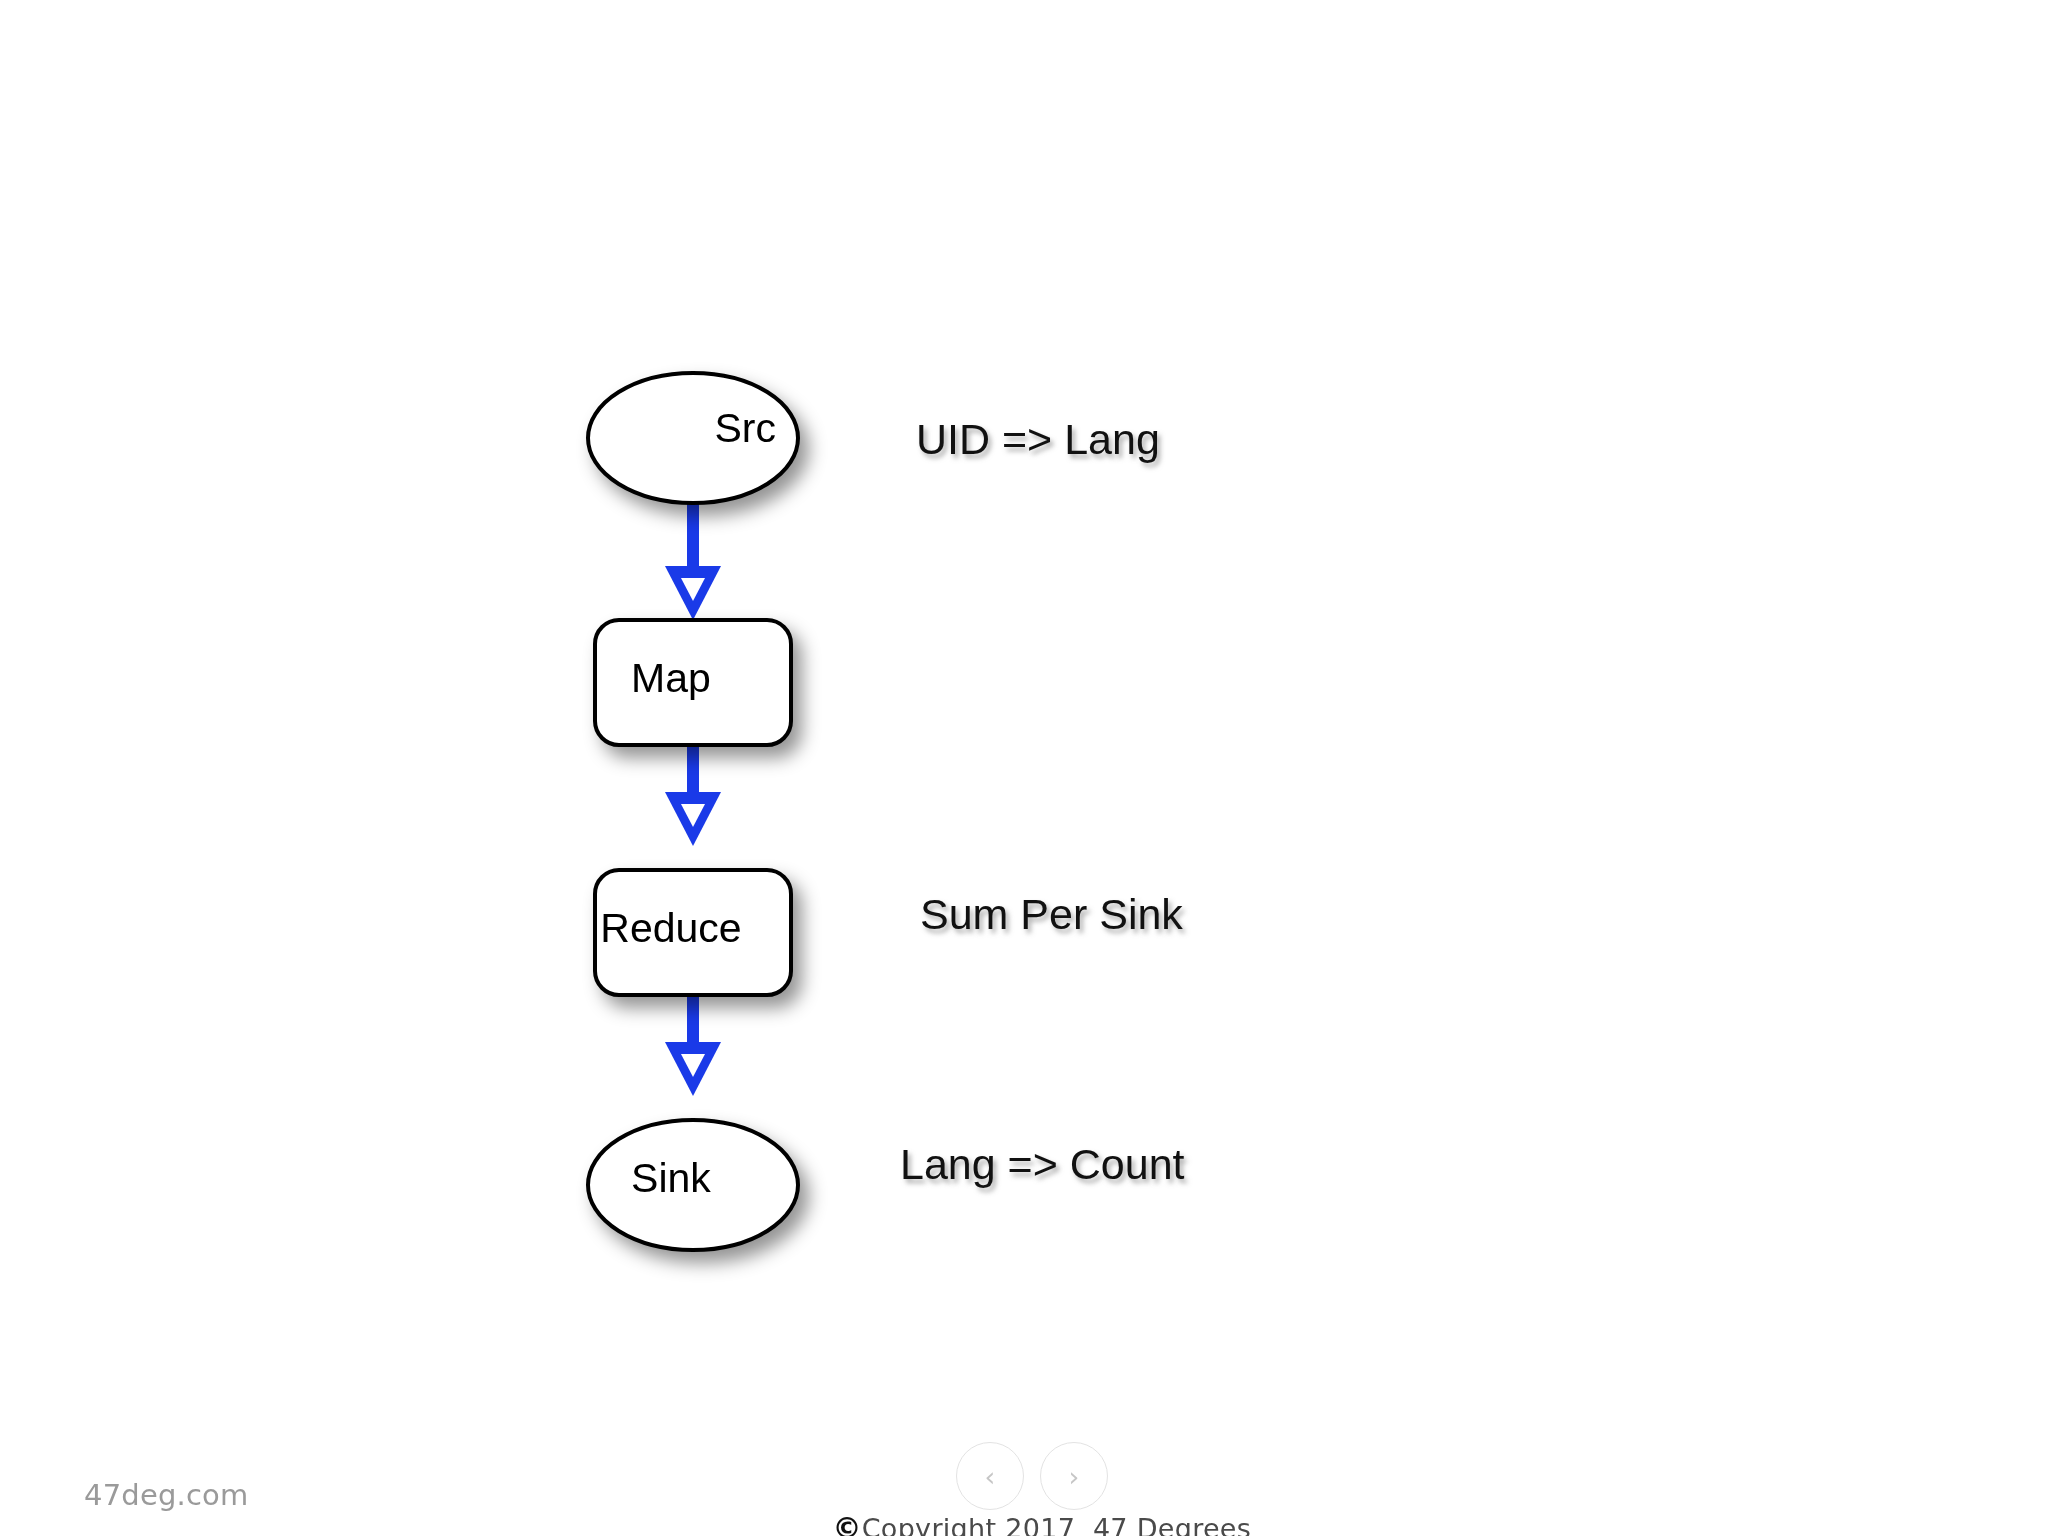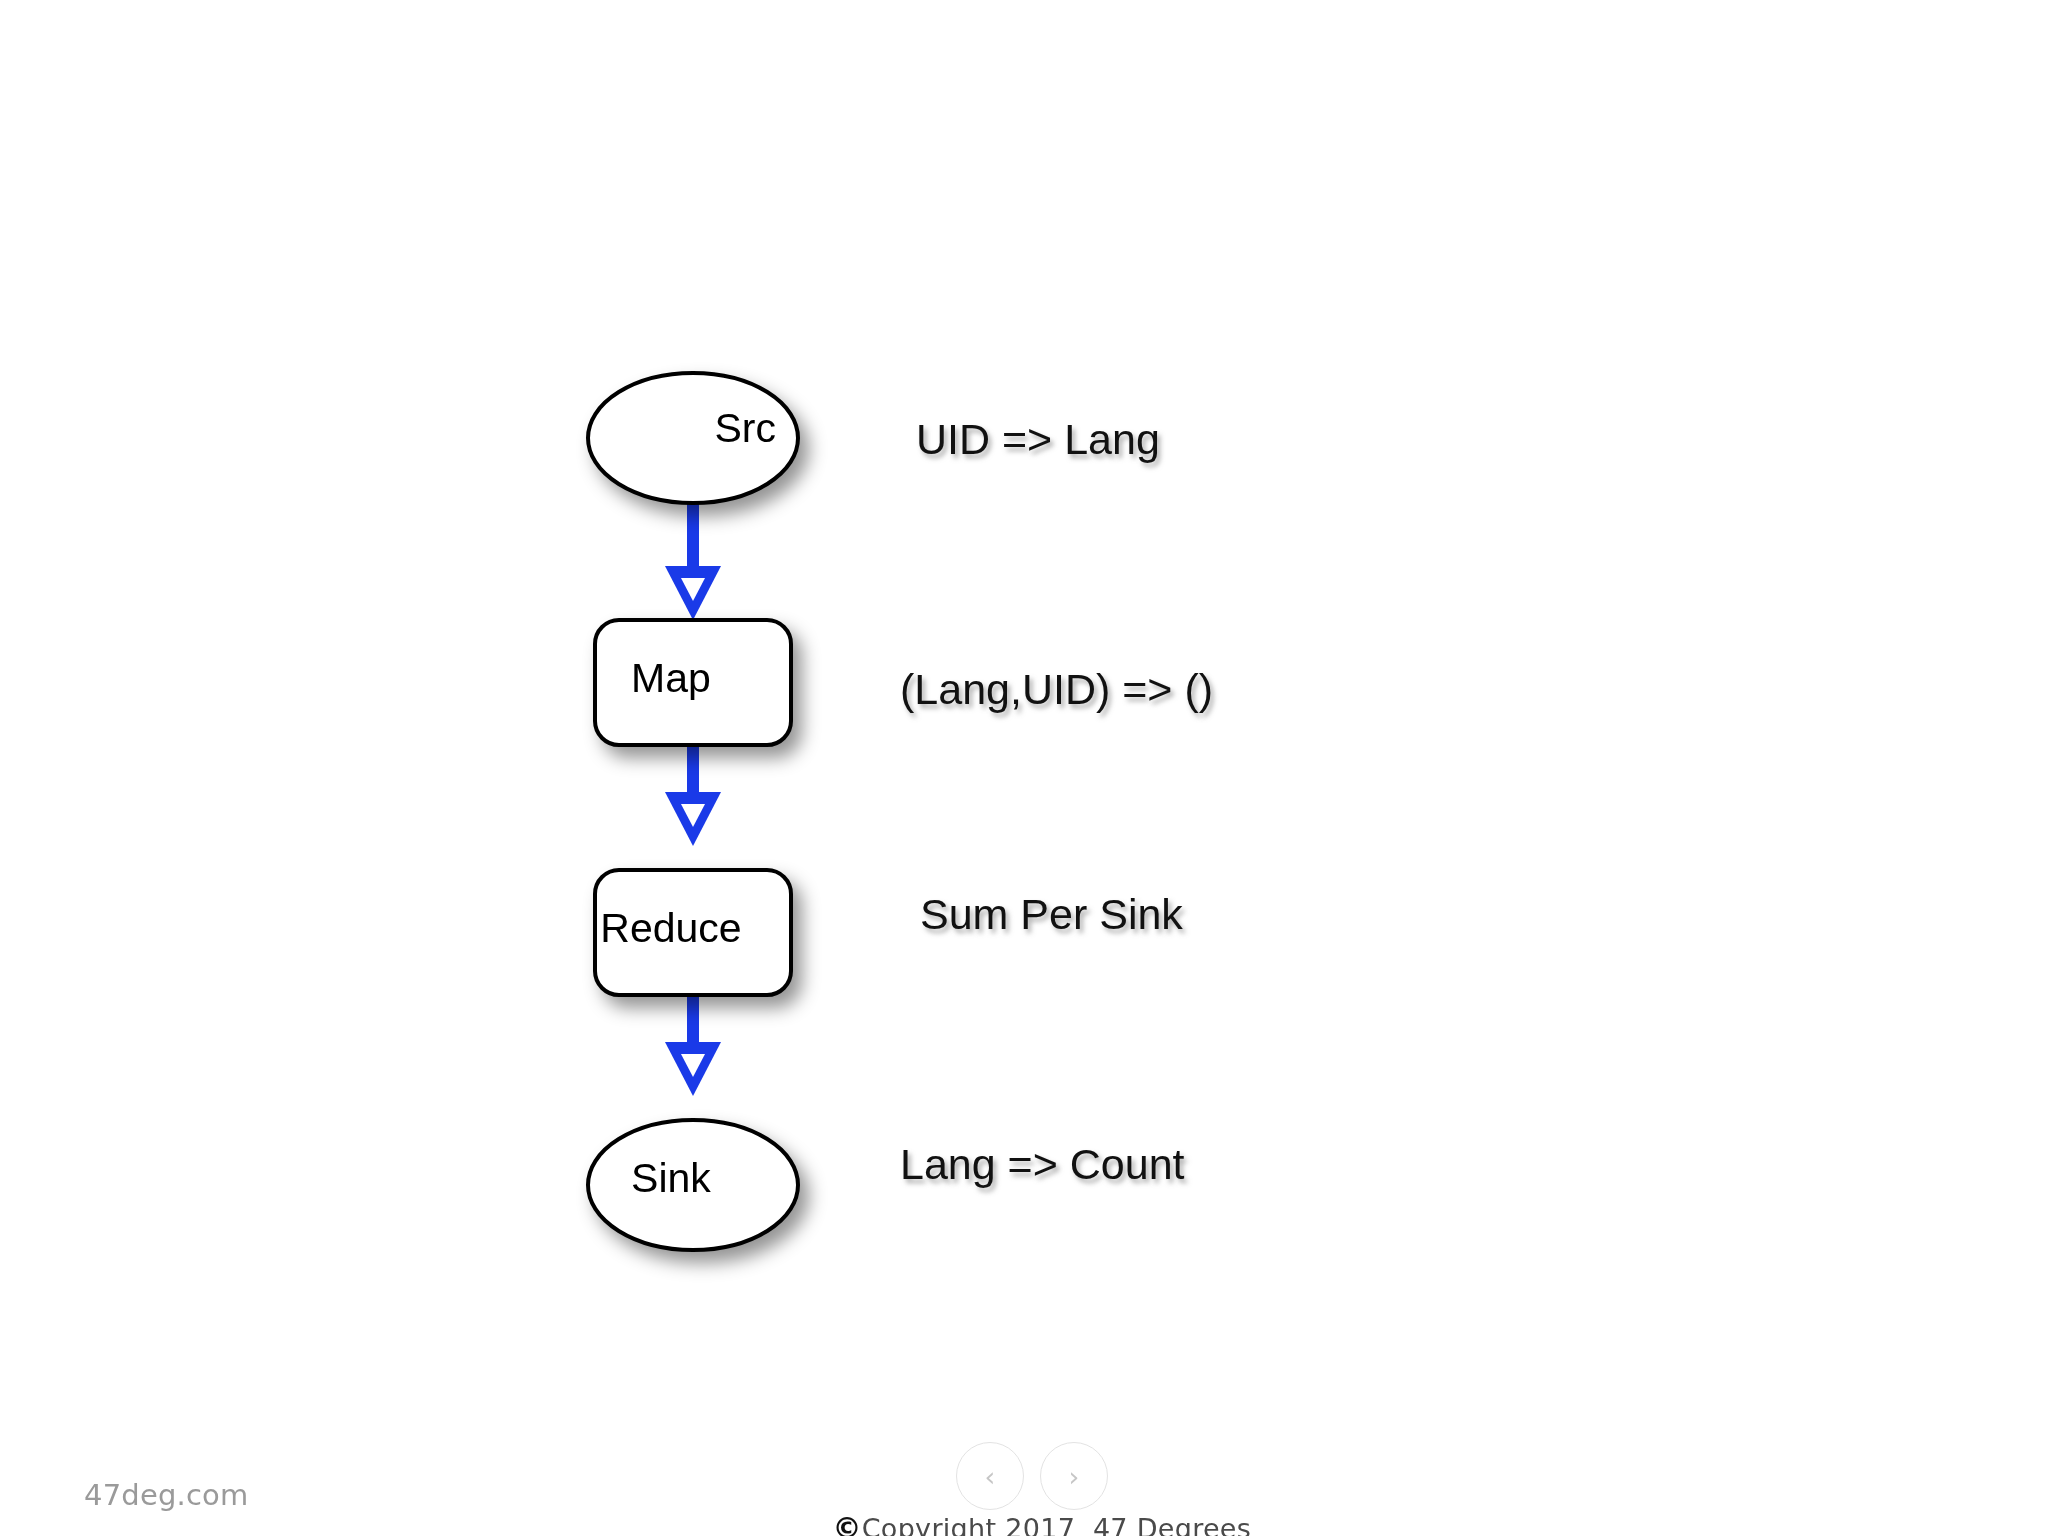--- a/index.html
+++ b/index.html
@@ -188,21 +188,20 @@
       <ellipse cx="693" cy="1185" rx="105" ry="65" fill="#ffffff" stroke="#000000" stroke-width="4" filter="url(#nodeShadow)"></ellipse>
     </svg>
   </div>
 
   <div class="node-label node-src">Src</div>
   <div class="node-label node-map">Map</div>
   <div class="node-label node-reduce">Reduce</div>
   <div class="node-label node-sink">Sink</div>
 
   <div class="annotation ann-1">UID =&gt; Lang</div>
-  <div class="annotation ann-2">(Lang,UID) =&gt; ()</div>
   <div class="annotation ann-3">Sum Per Sink</div>
   <div class="annotation ann-4">Lang =&gt; Count</div>
 
   <div class="nav-circle nav-prev">
     <span class="chev">‹</span>
   </div>
   <div class="nav-circle nav-next">
     <span class="chev">›</span>
   </div>
 

